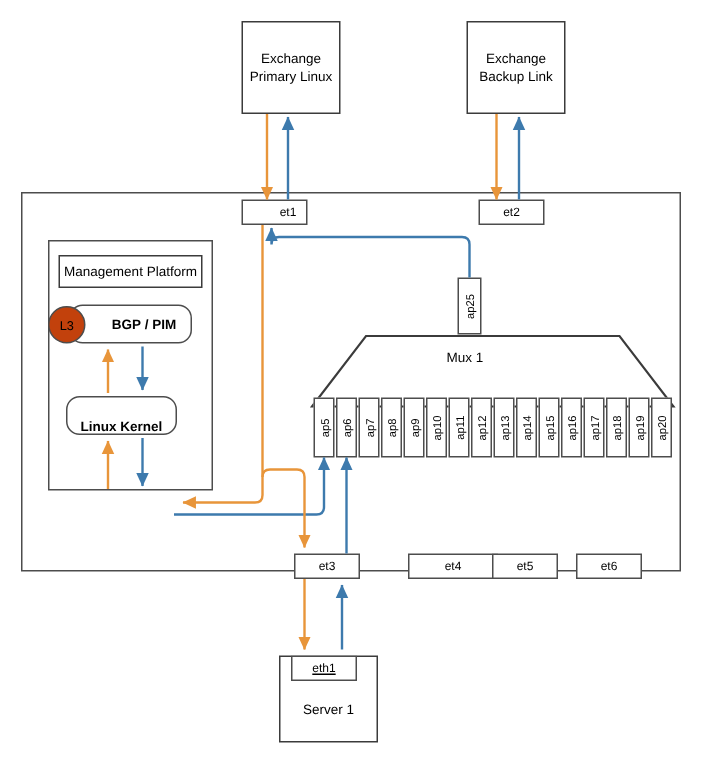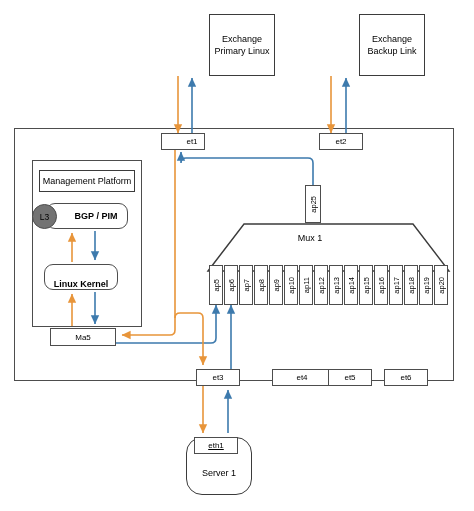--- a/index.html
+++ b/index.html
@@ -2,33 +2,33 @@
 <html><head>
 <meta charset="utf-8">
 <style>
   html,body{margin:0;padding:0;background:#ffffff;}
   body{width:474px;height:511px;font-family:"Liberation Sans",sans-serif;color:#000;}
   #stage{position:relative;width:474px;height:511px;overflow:hidden;}
 
   .box{position:absolute;box-sizing:border-box;background:#fff;
        display:flex;align-items:center;justify-content:center;text-align:center;}
 
-  .ext-box{border:1.6px solid #3b3b3b;font-size:9px;line-height:1.35;margin-left:48px;}
+  .ext-box{border:1.6px solid #3b3b3b;font-size:9px;line-height:1.35;}
   .chassis{border:1.6px solid #4d4d4d;background:transparent;}
   .mgmt-outer{border:1.4px solid #4d4d4d;background:#fff;}
   .mgmt-title{border:1.4px solid #3b3b3b;font-size:9px;}
 
   .rounded{border:1.4px solid #4d4d4d;border-radius:9px;background:#fff;font-size:9px;font-weight:bold;}
-  .circle{border:1.4px solid #4d4d4d;border-radius:50%;background:#737373;font-size:8.5px;}
+  .circle{border:1.4px solid #4d4d4d;border-radius:50%;background:#c2410c;font-size:8.5px;}
 
   .port{border:1px solid #4d4d4d;background:#fff;font-size:8px;}
   .vport{border:1px solid #4d4d4d;background:#fff;font-size:7.5px;}
   .vport span{writing-mode:vertical-rl;transform:rotate(180deg);white-space:nowrap;}
 
-  .srv{border:1.6px solid #3b3b3b;border-radius:16px;background:#fff;font-size:9px;text-align:center;}
+  .srv{border:1.6px solid #3b3b3b;border-radius:0;background:#fff;font-size:9px;text-align:center;}
 
   svg{position:absolute;left:0;top:0;width:474px;height:511px;overflow:visible;}
   .o{stroke:#e8953a;stroke-width:1.6;fill:none;}
   .b{stroke:#3d7aad;stroke-width:1.6;fill:none;}
   .muxline{stroke:#3b3b3b;stroke-width:1.4;fill:#fff;}
 </style>
 </head>
 <body>
 
 <div id="stage">
@@ -60,23 +60,20 @@
   </div>
 
   <div class="box circle" style="left:32px;top:204px;width:25px;height:25px;">
     <span>L3</span>
   </div>
 
   <div class="box rounded" style="left:44px;top:264px;width:74px;height:26px;align-items:flex-end;">
     <span>Linux Kernel</span>
   </div>
 
-  <div class="box port" style="left:50px;top:328px;width:66px;height:18px;">
-    <span>Ma5</span>
-  </div>
 
   <div class="box port" style="left:161px;top:133px;width:44px;height:17px;padding-left:18px;">
     <span>et1</span>
   </div>
   <div class="box port" style="left:319px;top:133px;width:44px;height:17px;">
     <span>et2</span>
   </div>
 
   <div class="box port" style="left:196px;top:369px;width:44px;height:17px;">
     <span>et3</span>

